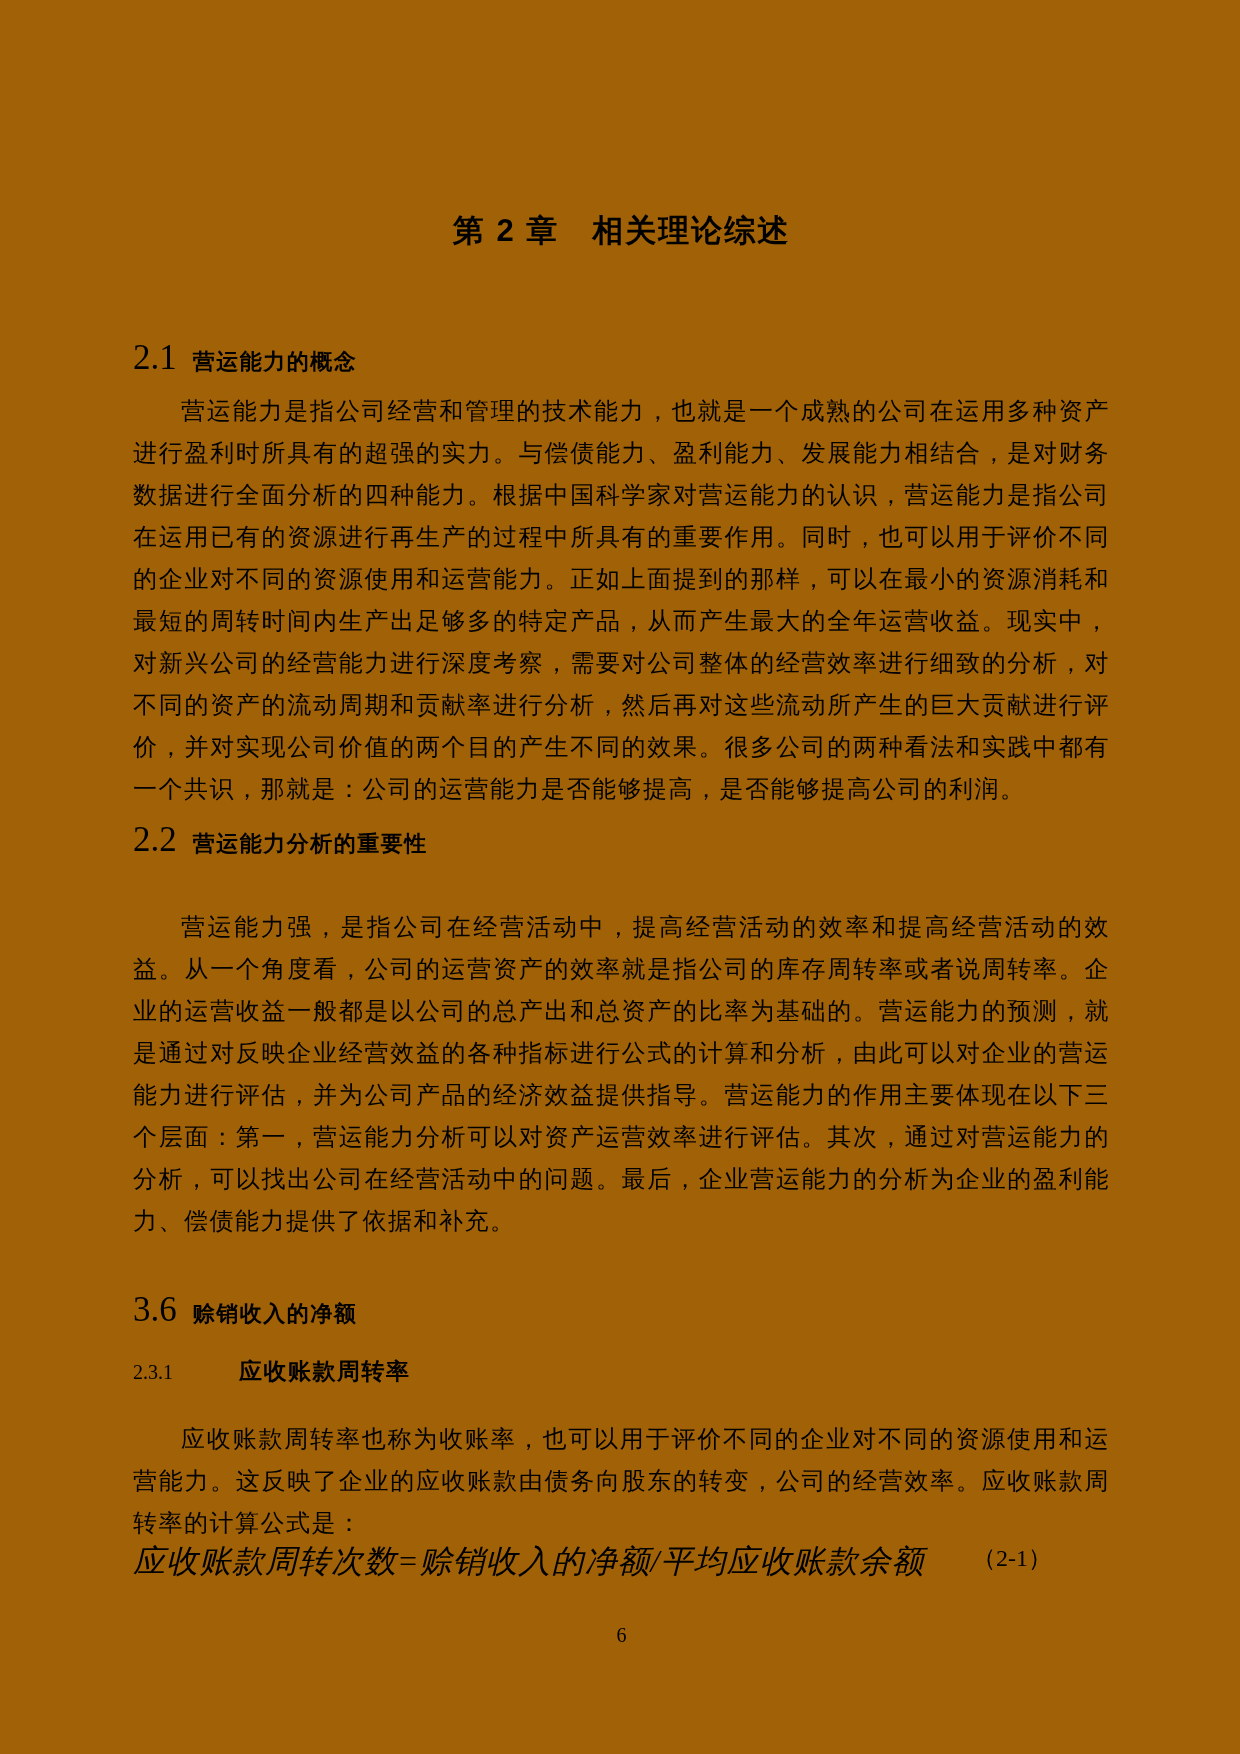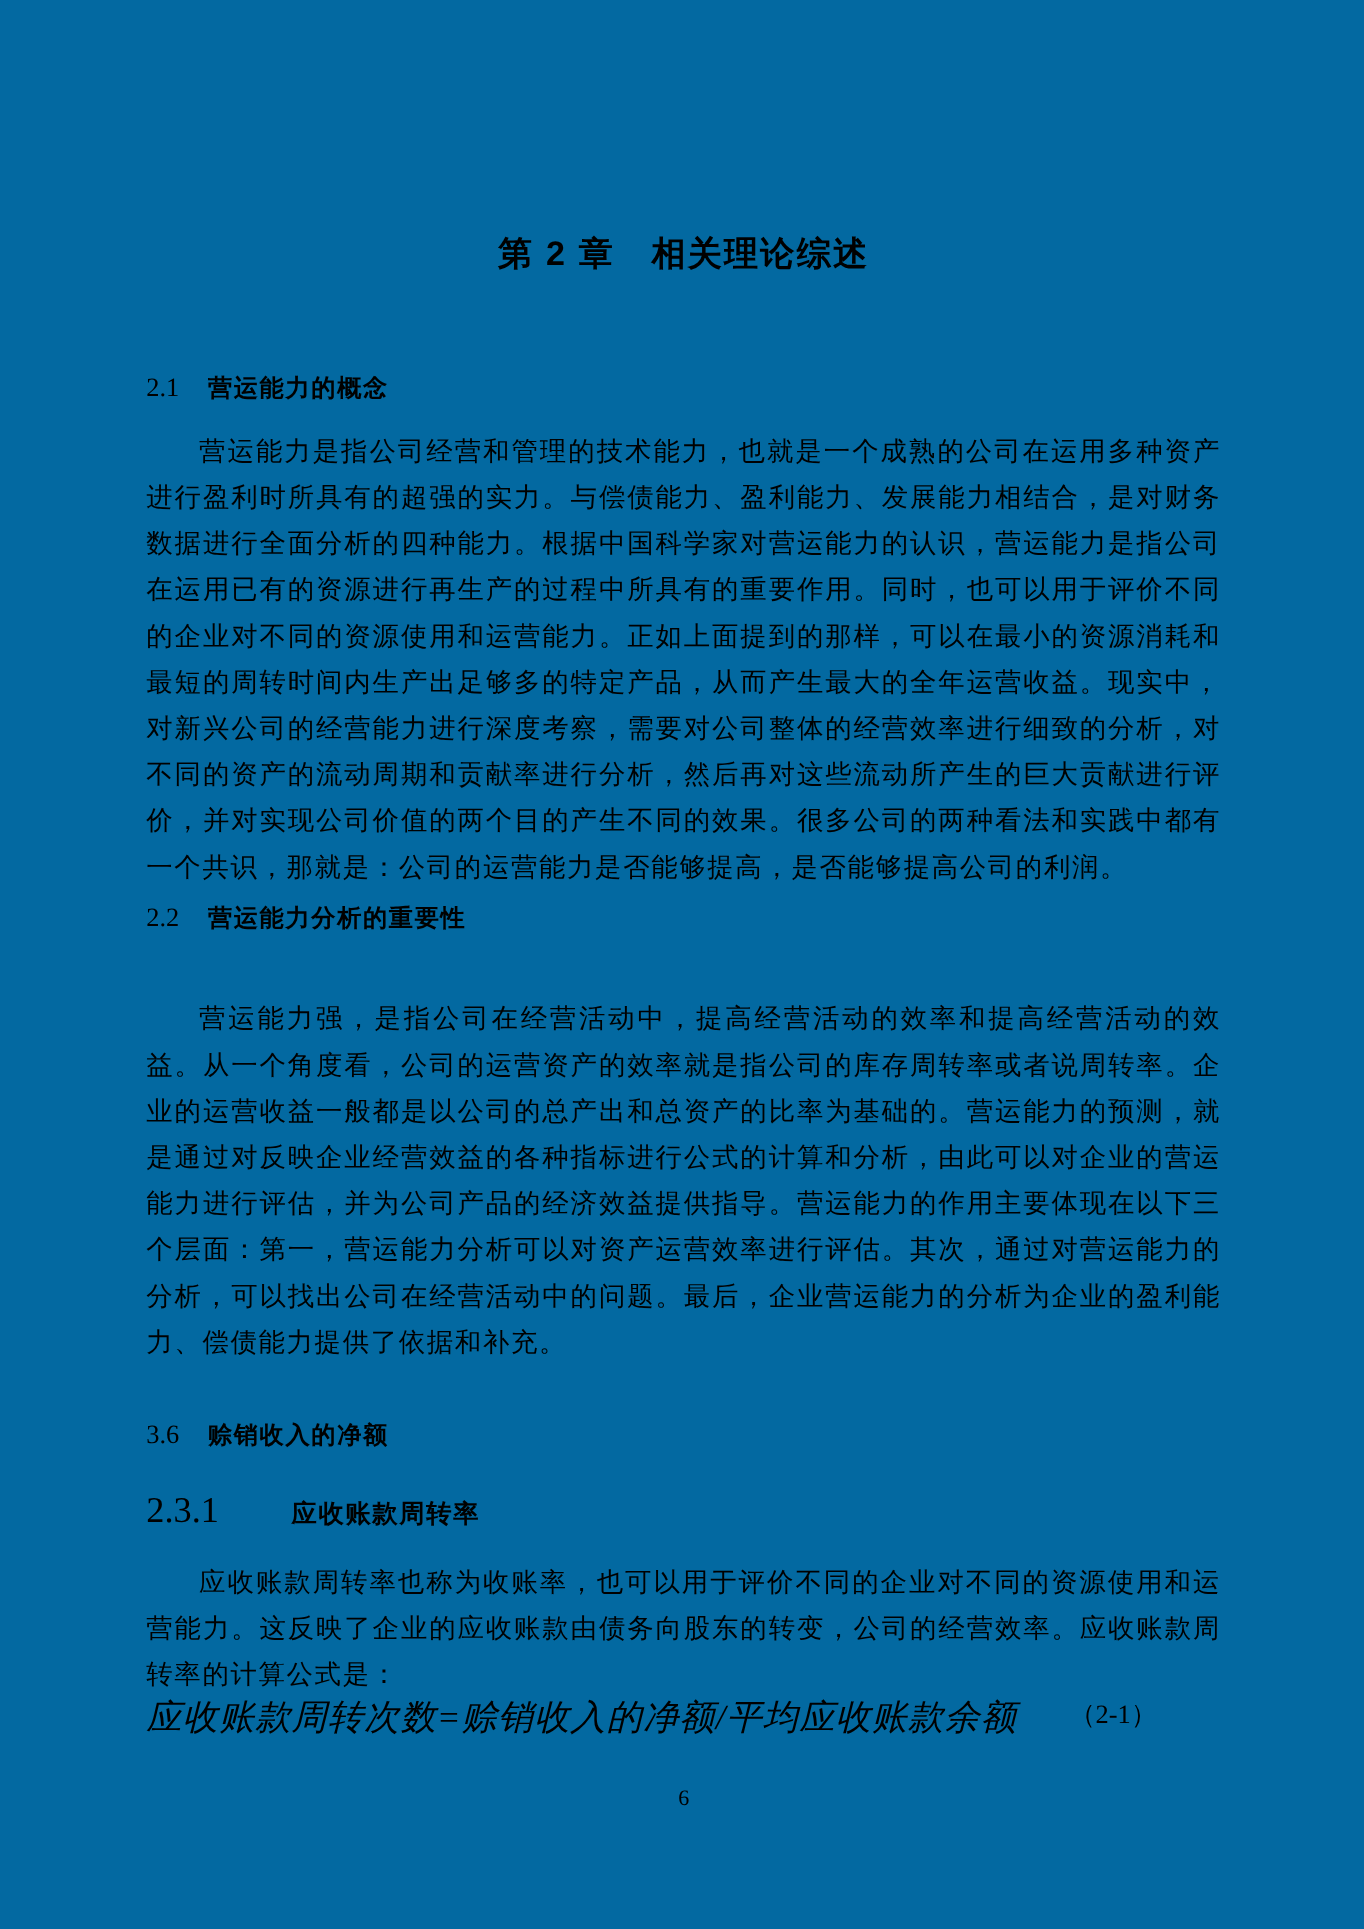--- a/index.html
+++ b/index.html
@@ -1,21 +1,21 @@
 <!DOCTYPE html>
 <html><head>
 <meta charset="utf-8">
 <style>
   * { margin: 0; padding: 0; box-sizing: border-box; }
   html, body { background: #ffffff; }
   .page {
     position: relative;
     width: 1240px;
     height: 1754px;
-    background: #0369a1;
+    background: #a16207;
     color: #000000;
     font-family: "Liberation Serif", "DejaVu Serif", serif;
     overflow: hidden;
   }
   .block {
     position: absolute;
     left: 133px;
     width: 977px;
   }
   .chapter-title {
@@ -27,31 +27,31 @@
     letter-spacing: 2px;
     white-space: pre-wrap;
   }
   .h2 {
     display: flex;
     align-items: baseline;
   }
   .h2 .h-num {
     font-family: "Liberation Serif", "DejaVu Serif", serif;
     font-weight: 400;
-    font-size: 24px;
-    margin-right: 26px;
+    font-size: 35px;
+    margin-right: 16px;
   }
   .h2 .h-title {
     font-family: "Liberation Sans", "DejaVu Sans", sans-serif;
     font-weight: 700;
     font-size: 22px;
     letter-spacing: 1.5px;
   }
   .h3 .h-num {
-    font-size: 33px;
+    font-size: 20px;
     margin-right: 22px;
   }
   .h3 .h-title {
     font-size: 23px;
     margin-left: 44px;
   }
   .para {
     font-size: 24px;
     letter-spacing: 1.5px;
     line-height: 42px;

